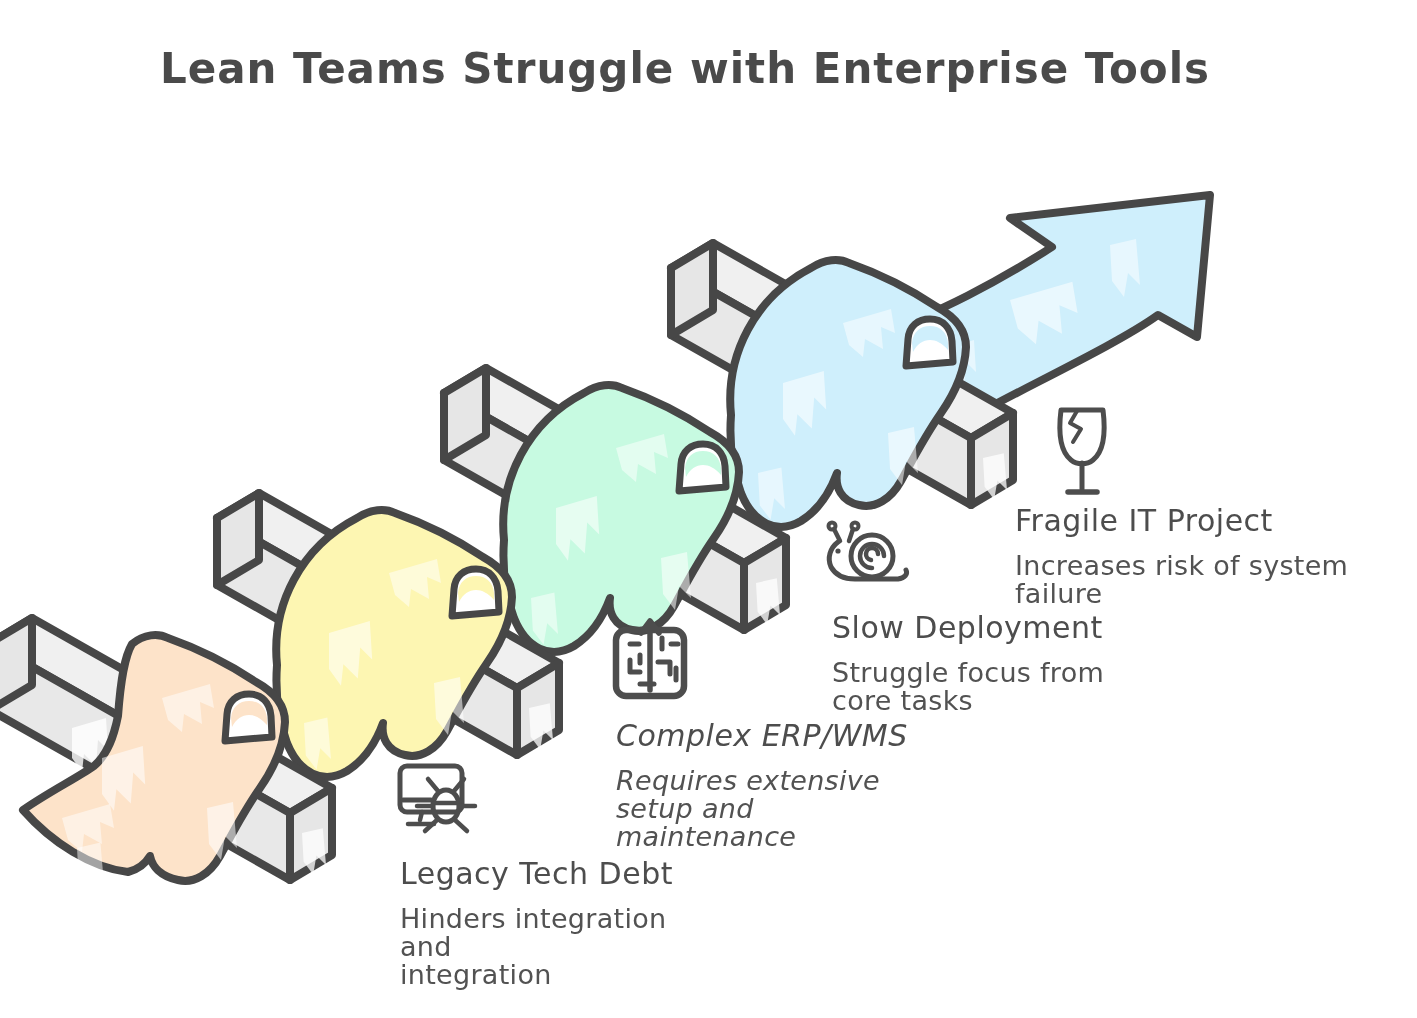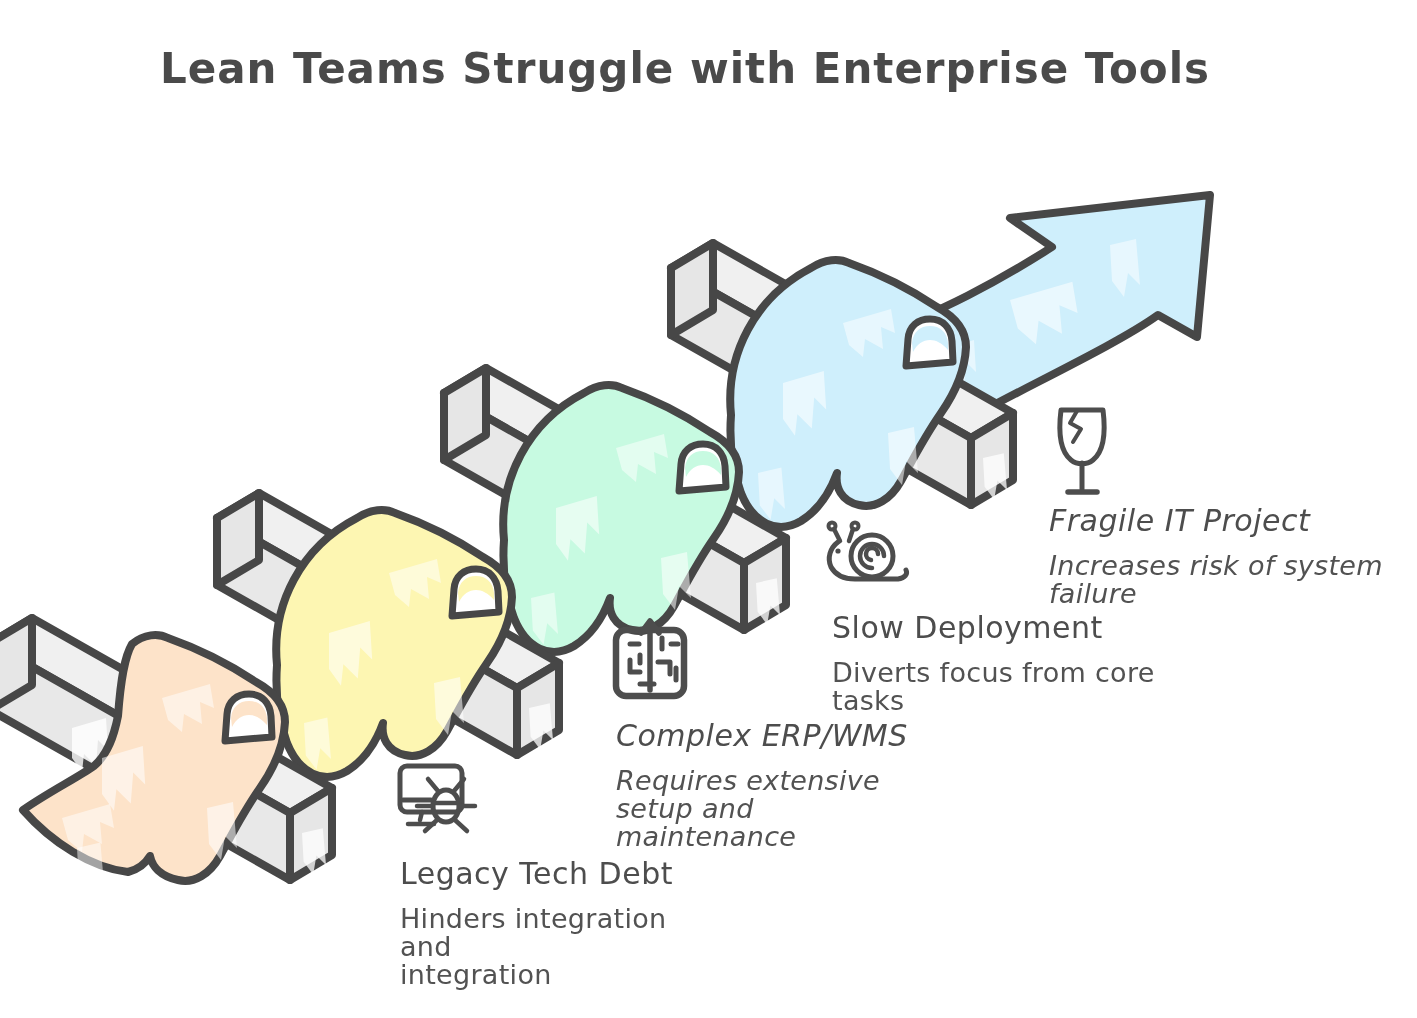--- a/index.html
+++ b/index.html
@@ -175,24 +175,24 @@
     <div class="stage-label">Complex ERP/WMS</div>
     <div class="stage-desc">
       <div>Requires extensive setup and</div>
       <div>maintenance</div>
     </div>
   </div>
 
   <div class="stage" style="left:832px;top:610px;width:340px;">
     <div class="stage-label">Slow Deployment</div>
     <div class="stage-desc">
-      <div>Diverts focus from core tasks</div>
+      <div>Struggle focus from core tasks</div>
     </div>
   </div>
 
-  <div class="stage" style="left:1049px;top:503px;width:360px;font-style:italic;">
+  <div class="stage" style="left:1015px;top:503px;width:360px;">
     <div class="stage-label">Fragile IT Project</div>
     <div class="stage-desc">
       <div>Increases risk of system failure</div>
     </div>
   </div>
 
 </div>
 
 </body></html>

